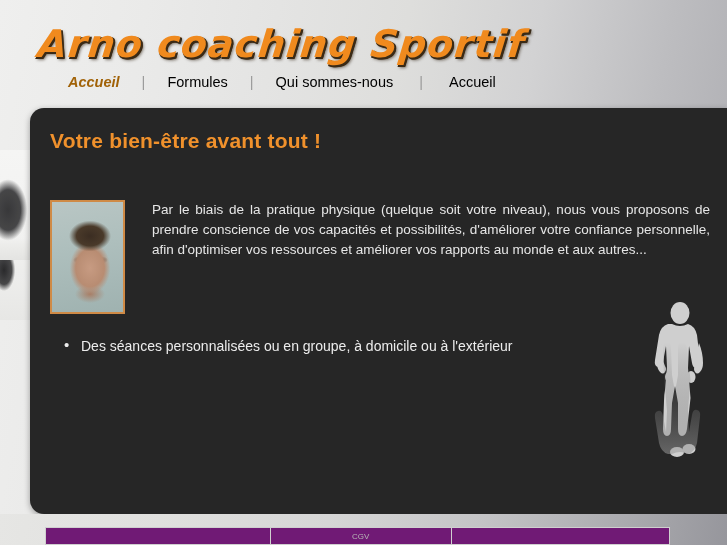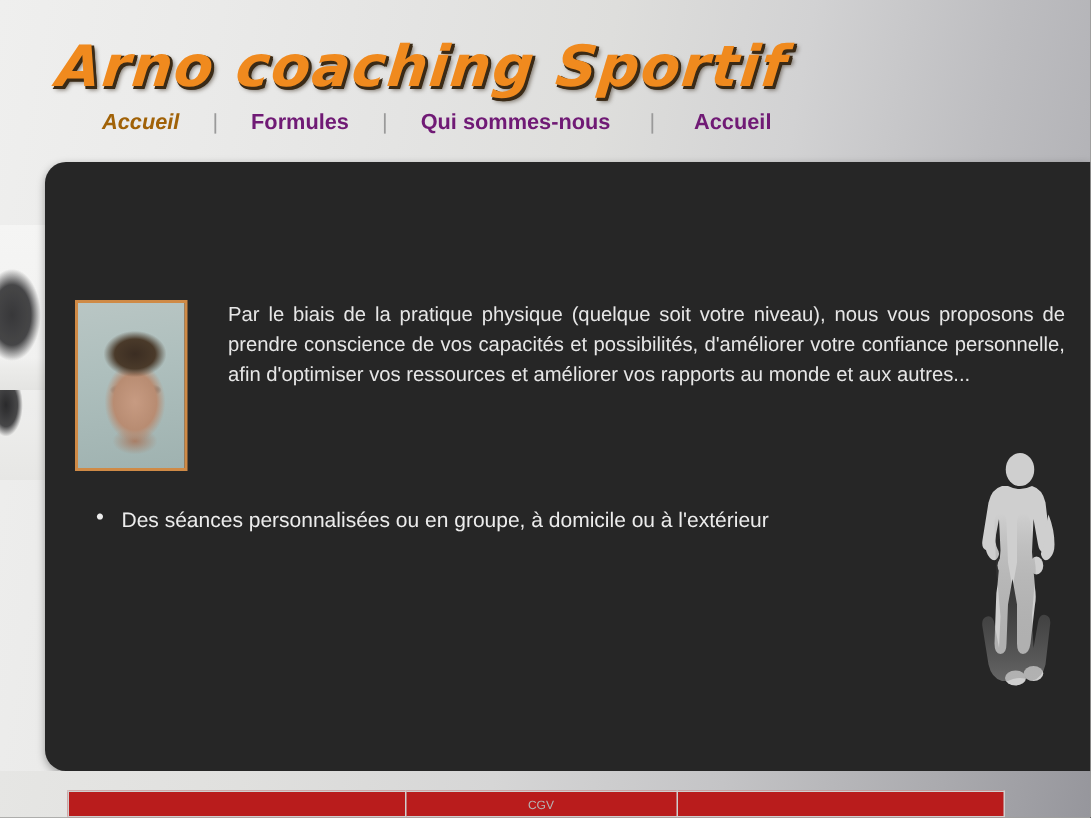--- a/index.html
+++ b/index.html
@@ -78,23 +78,22 @@
   .nav {
     position: absolute;
     left: 68px;
     top: 74px;
     display: flex;
     align-items: center;
     font-size: 14.5px;
     white-space: nowrap;
   }
   .nav a {
-    color: #701a75;
+    color: #000000;
     text-decoration: none;
-    font-weight: bold;
   }
   .nav a.active {
     color: #a16207;
     font-weight: bold;
     font-style: italic;
   }
   .nav .sep {
     color: #9a9a9a;
     margin: 0 22px;
   }
@@ -199,21 +198,21 @@
     background: linear-gradient(100deg,
         #e6e6e4 0%, #e0e0de 22%, #d6d6d6 45%,
         #c4c4c6 66%, #aaaaae 86%, #96969c 100%);
   }
   .footer-table {
     position: absolute;
     left: 45px;
     top: 527px;
     width: 625px;
     border-collapse: collapse;
-    background: #b91c1c;
+    background: #701a75;
     font-size: 8px;
     color: #b6b6b6;
   }
   .footer-table td {
     border: 1px solid #cfcfcf;
     height: 16px;
     text-align: center;
     padding: 0;
     vertical-align: middle;
   }
@@ -239,20 +238,21 @@
       <a href="#">Formules</a>
       <span class="sep">|</span>
       <a href="#">Qui sommes-nous</a>
       <span class="sep wide">|</span>
       <a href="#">Accueil</a>
     </nav>
   </div>
 
   <div class="panel">
 
+    <div class="panel-title">Votre bien-être avant tout !</div>
 
     <div class="intro-row">
       <div class="portrait"></div>
       <div class="intro-text">Par le biais de la pratique physique (quelque soit votre niveau), nous vous proposons de prendre conscience de vos capacités et possibilités, d'améliorer votre confiance personnelle, afin d'optimiser vos ressources et améliorer vos rapports au monde et aux autres...</div>
     </div>
 
     <ul class="bullets">
       <li>Des séances personnalisées ou en groupe, à domicile ou à l'extérieur</li>
     </ul>
 

